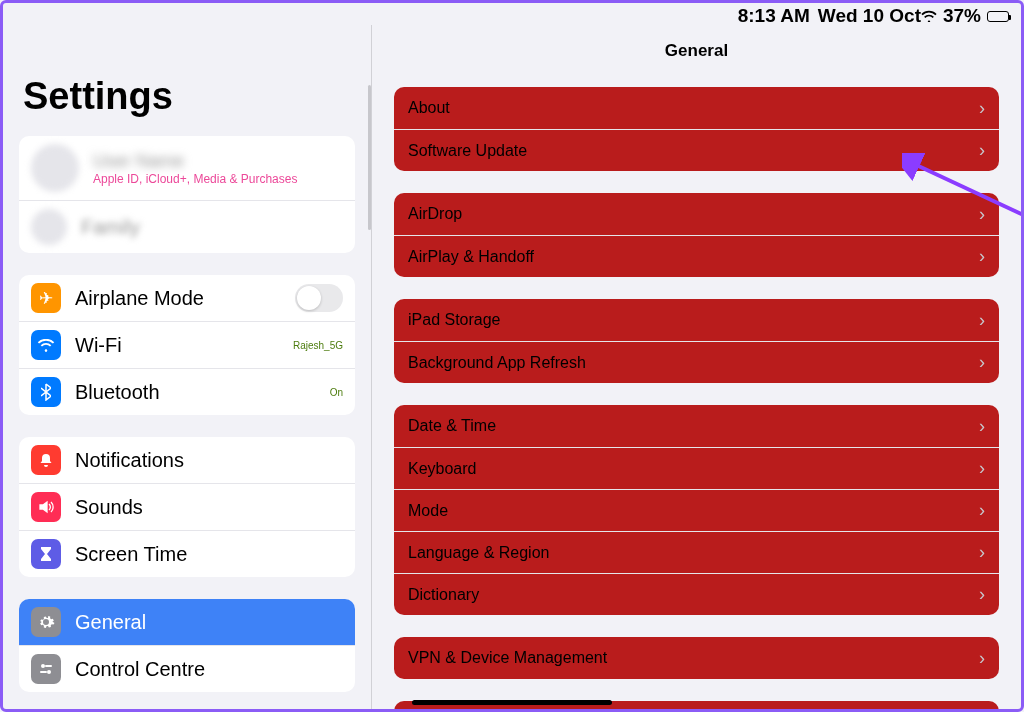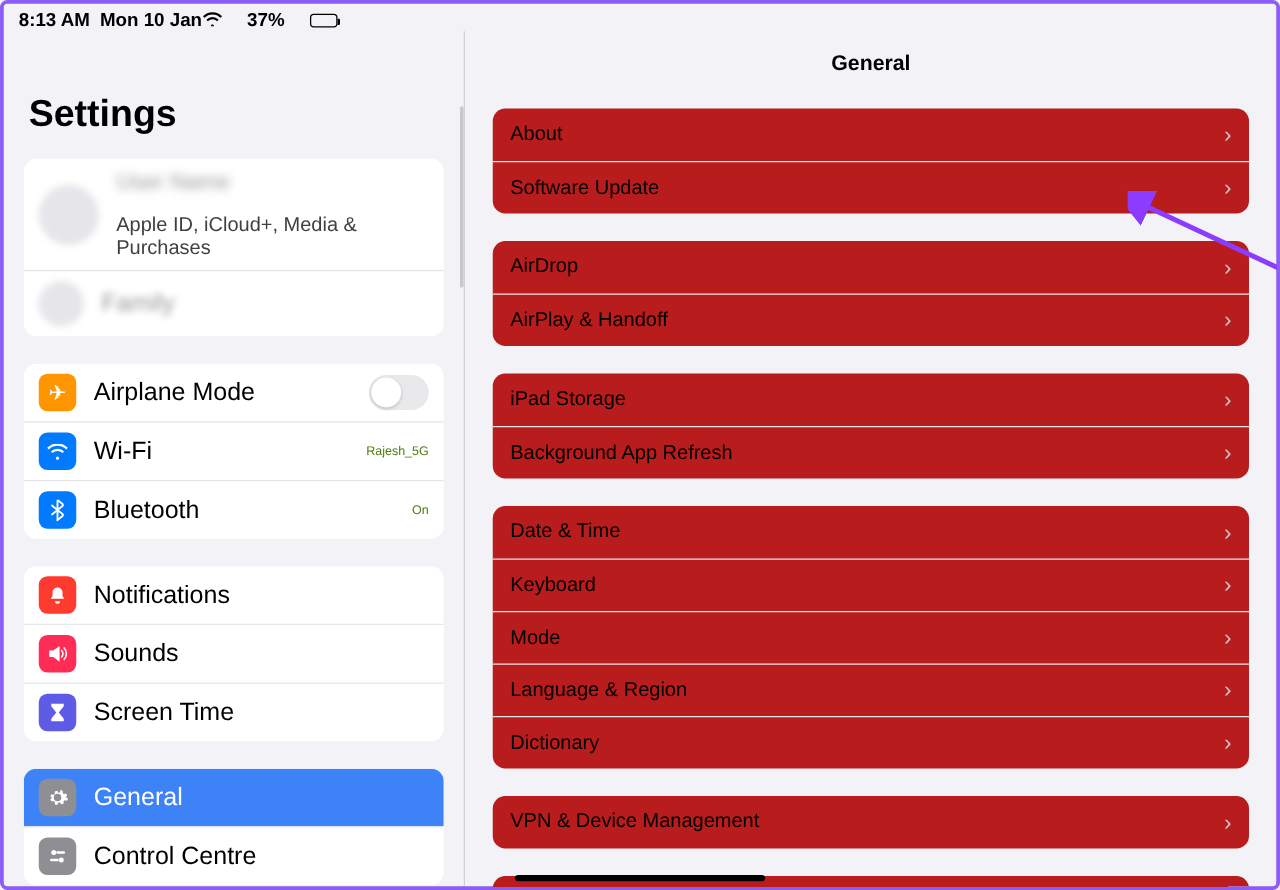--- a/index.html
+++ b/index.html
@@ -8,50 +8,50 @@
     background: #f2f2f7;
     width: 1024px;
     height: 712px;
     overflow: hidden;
     position: relative;
     border: 3px solid #8b5cf6;
     border-radius: 6px;
   }
   .statusbar {
     display: flex;
-    justify-content: flex-start;
+    justify-content: flex-end;
     align-items: center;
     padding: 4px 12px 0 12px;
-    font-size: 15px;
+    font-size: 19px;
     font-weight: 600;
     height: 22px;
   }
   .statusbar .left { display: flex; gap: 8px; }
-  .statusbar .right { display: flex; gap: 20px; align-items: center; }
+  .statusbar .right { display: flex; gap: 6px; align-items: center; }
   .battery {
     width: 22px; height: 11px; border: 1px solid #000; border-radius: 3px;
     position: relative; display: inline-block;
   }
   .battery::after {
     content: ""; position: absolute; right: -3px; top: 3px;
     width: 2px; height: 5px; background: #000; border-radius: 0 1px 1px 0;
   }
   .battery .fill { background:#000; height:100%; width:37%; border-radius:2px 0 0 2px; }
 
   .container { display: flex; height: calc(100% - 22px); }
 
   
   .sidebar {
     width: 368px;
     padding: 0 16px;
     overflow-y: auto;
     position: relative;
   }
   .sidebar h1 {
-    font-size: 30px;
+    font-size: 38px;
     font-weight: 700;
     margin: 50px 0 18px 4px;
   }
   .group {
     background: #fff;
     border-radius: 10px;
     margin-bottom: 22px;
     overflow: hidden;
   }
   .row {
@@ -73,21 +73,21 @@
     color: #fff; font-size: 17px; flex-shrink: 0;
   }
   .row .avatar {
     width: 48px; height: 48px; border-radius: 50%;
     background: #e5e5ea; flex-shrink:0;
     filter: blur(3px);
   }
   .row .avatar.small { width: 36px; height: 36px; }
   .row .labels { flex: 1; display:flex; flex-direction:column; }
   .row .title { font-size: 20px; }
-  .row .subtitle { font-size: 16px; color: #404040; margin-top: 16px; }
+  .row .subtitle { font-size: 12px; color: #ec4899; }
   .row.account .title { font-size: 18px; filter: blur(4px); color:#999;}
   .row.family .title { filter: blur(3px); color:#999;}
   .row .detail { color: #4d7c0f; font-size: 10px; }
 
   .toggle {
     width: 48px; height: 28px; border-radius: 14px;
     background: #e9e9eb; position: relative; flex-shrink:0;
   }
   .toggle::after {
     content: ""; position: absolute; left: 2px; top: 2px;
@@ -149,21 +149,21 @@
   .bg-red{background:#ff3b30;} .bg-red2{background:#ff2d55;}
   .bg-purple{background:#5856d6;} .bg-indigo{background:#5e5ce6;}
   .bg-gray{background:#8e8e93;} .bg-gray2{background:#8e8e93;}
 </style>
 </head>
 <body>
 
 <div class="statusbar">
   <div class="left">
     <span>8:13 AM</span>
-    <span>Mon 10 Jan</span>
+    <span>Wed 10 Oct</span>
   </div>
   <div class="right">
     <span>
       <svg width="16" height="12" viewBox="0 0 16 12">
           <path d="M8 10.5a1.2 1.2 0 100 2.4 1.2 1.2 0 000-2.4zM4.3 7.9a5.2 5.2 0 017.4 0l1.2-1.2a6.9 6.9 0 00-9.8 0l1.2 1.2zM1.6 5.2a9 9 0 0112.8 0L15.6 4a10.7 10.7 0 00-15.2 0l1.2 1.2z" fill="#000"></path>
         </svg>
     </span>
     <span>37%</span>
     <span class="battery"><span class="fill"></span></span>
   </div>

